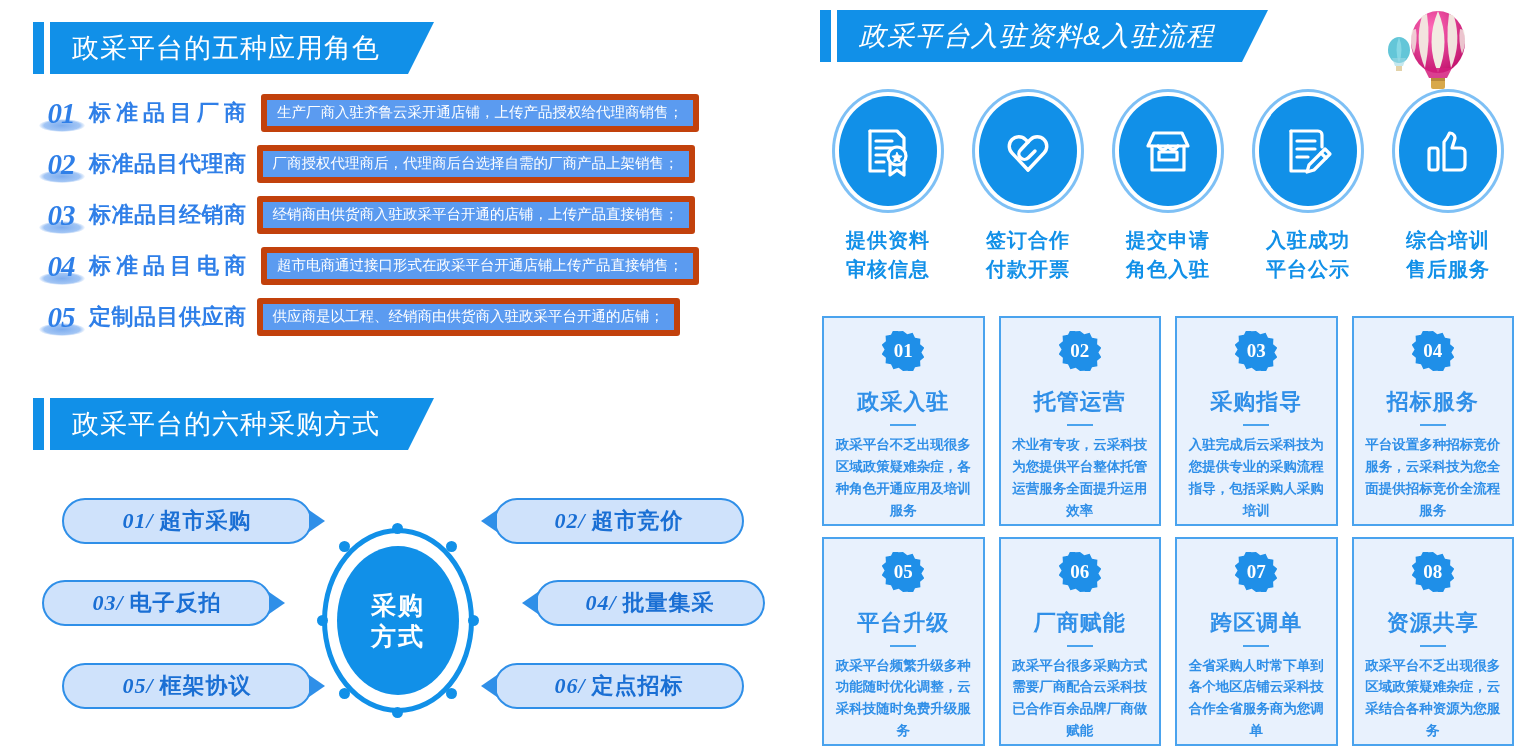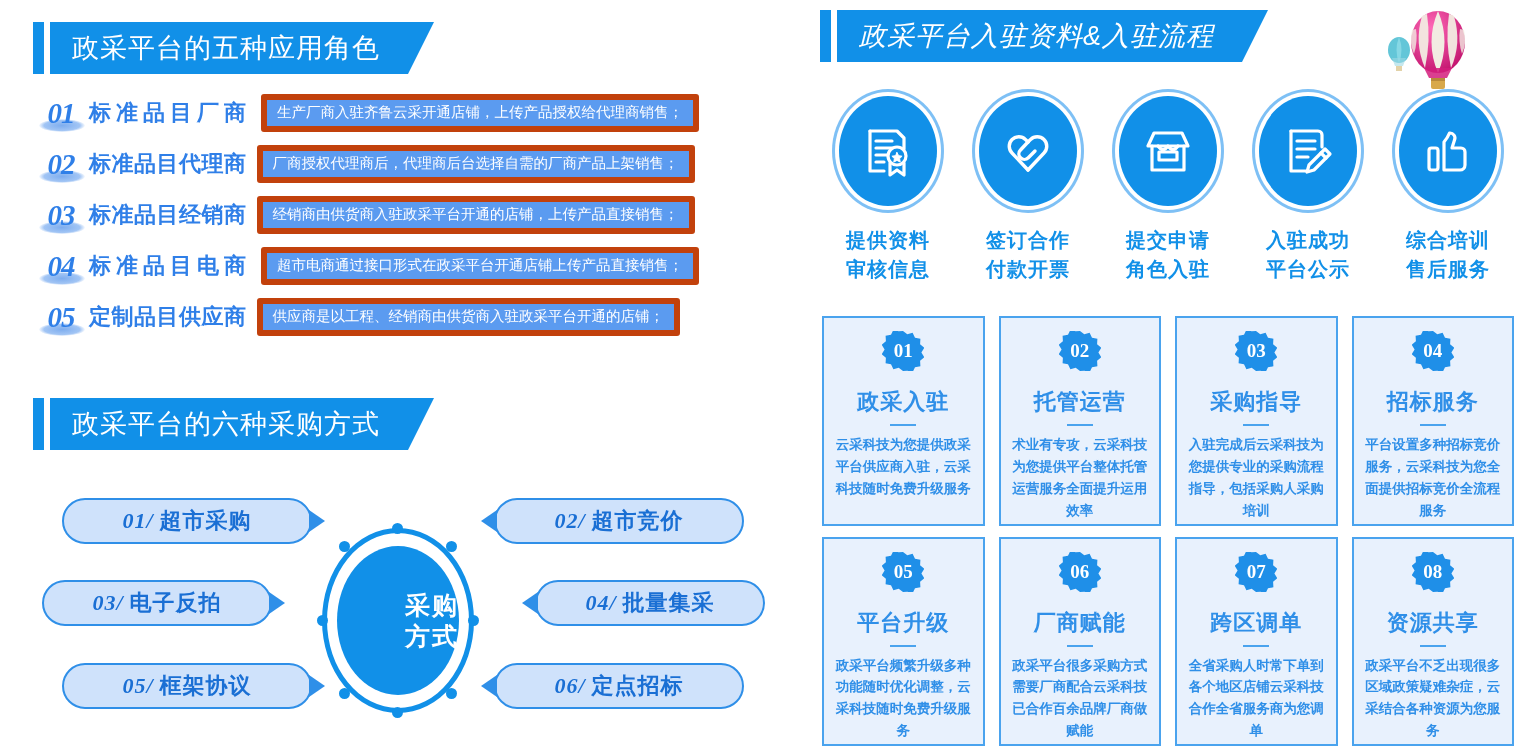--- a/index.html
+++ b/index.html
@@ -79,21 +79,21 @@
   .tail.left{border-top:11px solid transparent;border-bottom:11px solid transparent;border-right:16px solid #2f8fe8;left:-15px;top:50%;margin-top:-11px;}
 
   #wheel{position:absolute;left:322px;top:528px;width:152px;height:185px;}
   #wheel .outer-ring{
     position:absolute;left:0;top:0;width:152px;height:185px;
     border:5px solid #1190e8;border-radius:50%;box-sizing:border-box;
   }
   #wheel .inner-core{
     position:absolute;left:15px;top:18px;width:122px;height:149px;
     background:#1190e8;border-radius:50%;
-    display:flex;flex-direction:column;align-items:flex-end;justify-content:center;
+    display:flex;flex-direction:column;align-items:center;justify-content:center;
     color:#fff;font-size:25px;font-weight:bold;line-height:1.22;letter-spacing:2px;
   }
   #wheel .dot{position:absolute;width:11px;height:11px;background:#1190e8;border-radius:50%;}
 
   
   #flow-head{left:820px;top:10px;font-style:italic;}
   #balloon{position:absolute;left:1376px;top:6px;width:104px;height:86px;}
 
   
   #steps{position:absolute;left:818px;top:96px;width:700px;height:200px;display:flex;}
@@ -370,21 +370,21 @@
 
     <div class="card">
       <div class="badge">
         <svg class="rosette" width="42" height="40" viewBox="0 0 42 40">
             <path d="M21 0 l4.3 3.3 l5.3 -1.5 l2.4 4.9 l5.4 1.1 l-0.3 5.5 l4.2 3.5 l-2.9 4.7 l2.9 4.7 l-4.2 3.5 l0.3 5.5 l-5.4 1.1 l-2.4 4.9 l-5.3 -1.5 L21 40 l-4.3 -3.3 l-5.3 1.5 l-2.4 -4.9 l-5.4 -1.1 l0.3 -5.5 L-0.3 23.2 l2.9 -4.7 l-2.9 -4.7 l4.2 -3.5 l-0.3 -5.5 l5.4 -1.1 l2.4 -4.9 l5.3 1.5 z" fill="#1f8fe8"></path>
           </svg>
         <span class="bnum">01</span>
       </div>
       <div class="ctitle">政采入驻</div>
       <div class="cdiv"></div>
-      <div class="cbody">云采科技为您提供政采平台供应商入驻，云采科技随时免费升级服务</div>
+      <div class="cbody">政采平台不乏出现很多区域政策疑难杂症，各种角色开通应用及培训服务</div>
     </div>
 
     <div class="card">
       <div class="badge">
         <svg class="rosette" width="42" height="40" viewBox="0 0 42 40">
             <path d="M21 0 l4.3 3.3 l5.3 -1.5 l2.4 4.9 l5.4 1.1 l-0.3 5.5 l4.2 3.5 l-2.9 4.7 l2.9 4.7 l-4.2 3.5 l0.3 5.5 l-5.4 1.1 l-2.4 4.9 l-5.3 -1.5 L21 40 l-4.3 -3.3 l-5.3 1.5 l-2.4 -4.9 l-5.4 -1.1 l0.3 -5.5 L-0.3 23.2 l2.9 -4.7 l-2.9 -4.7 l4.2 -3.5 l-0.3 -5.5 l5.4 -1.1 l2.4 -4.9 l5.3 1.5 z" fill="#1f8fe8"></path>
           </svg>
         <span class="bnum">02</span>
       </div>
       <div class="ctitle">托管运营</div>

